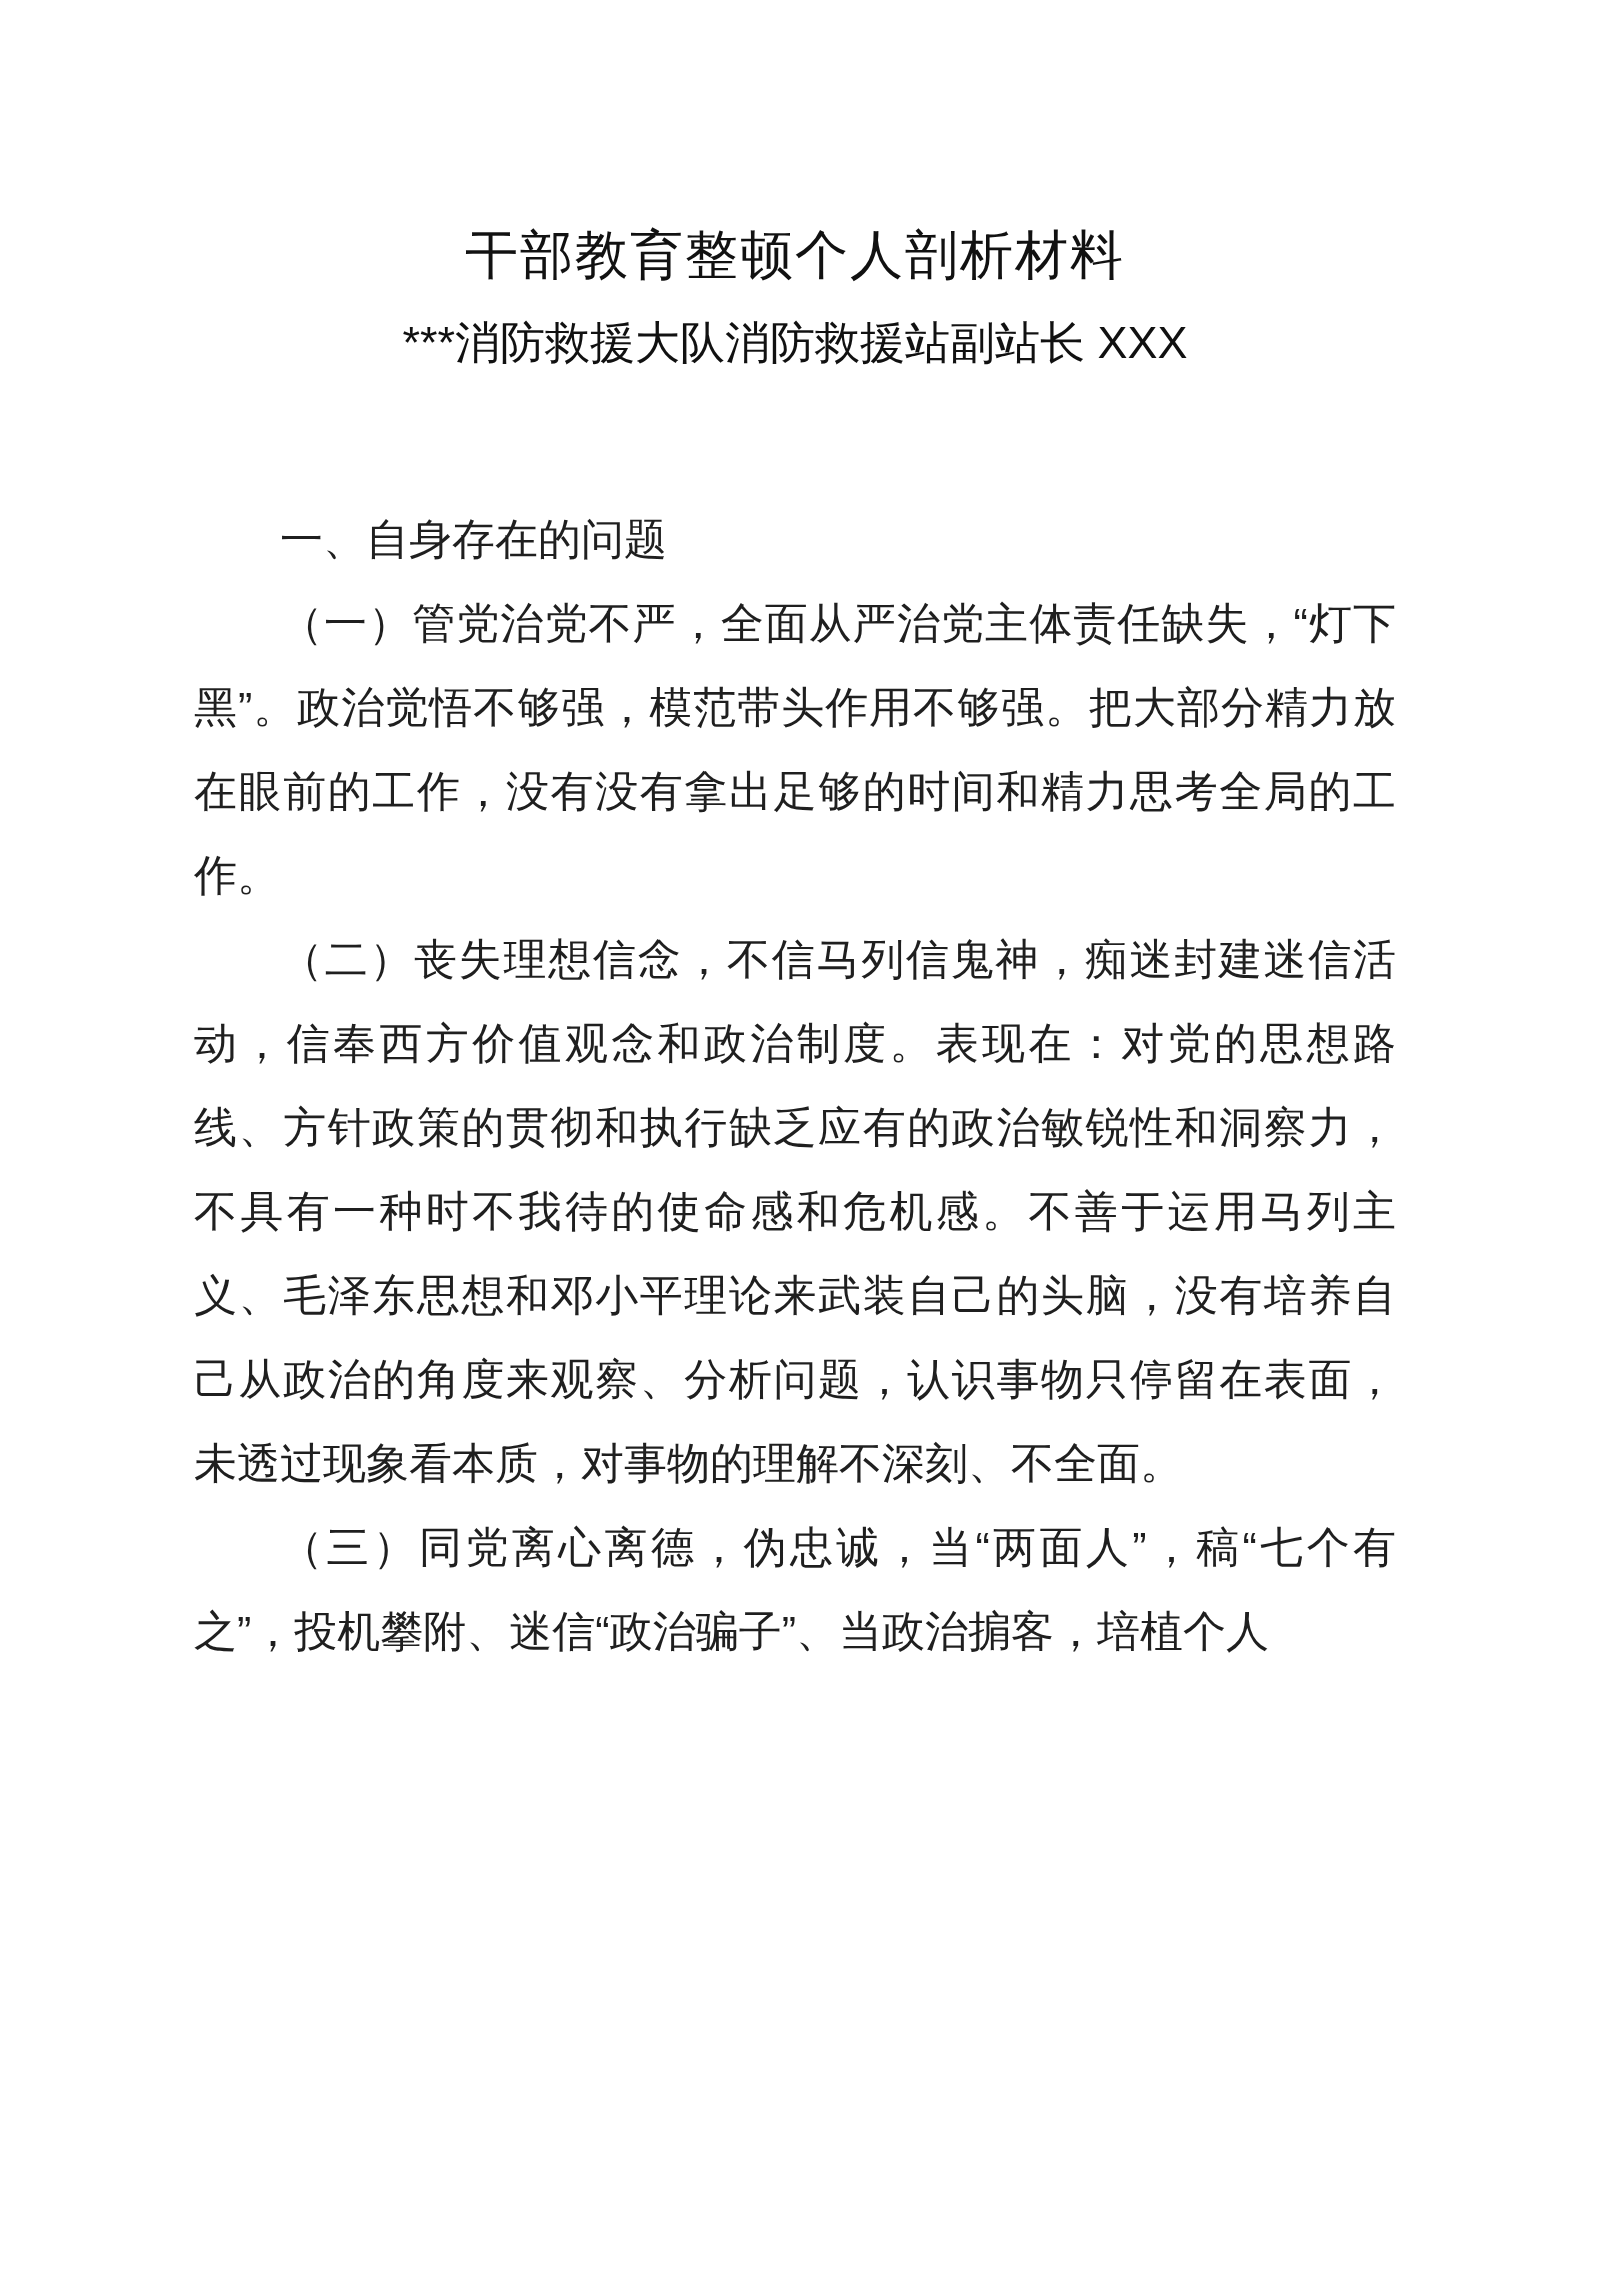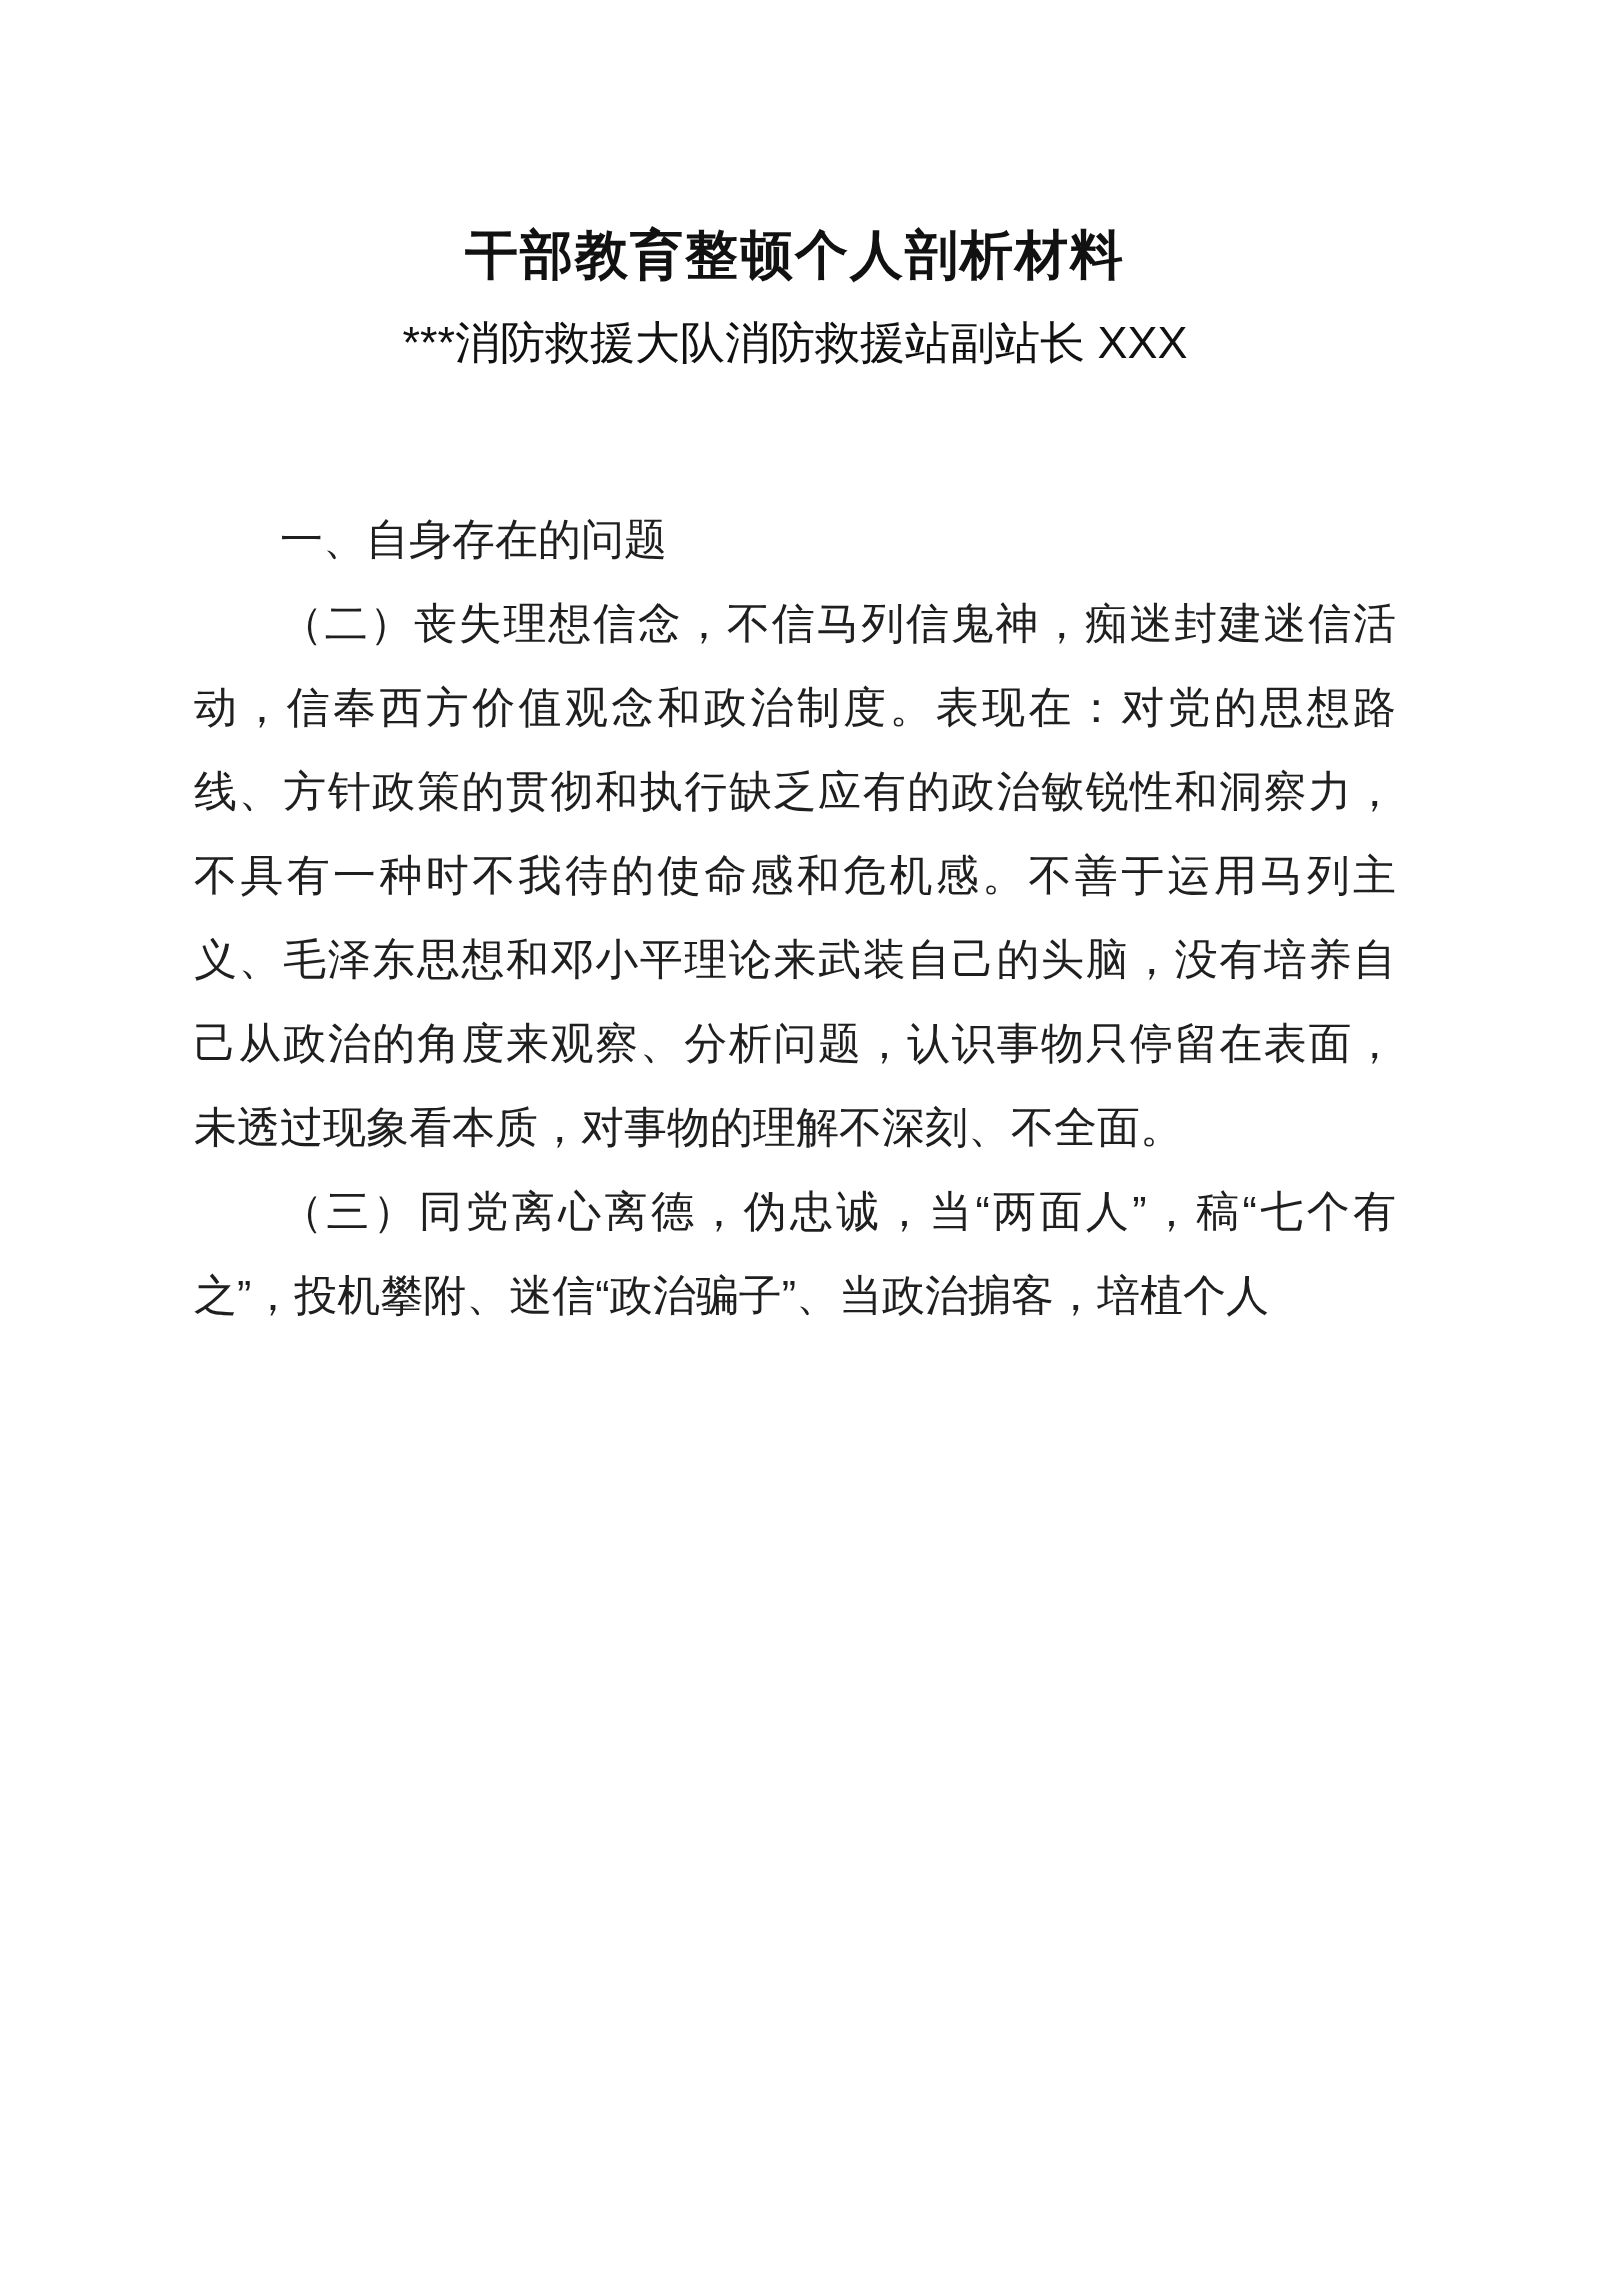--- a/index.html
+++ b/index.html
@@ -19,21 +19,21 @@
     box-sizing: border-box;
     padding-top: 222px;
   }
   .content {
     width: 1202px;
     margin-left: 194px;
   }
   .doc-title {
     text-align: center;
     font-size: 53px;
-    font-weight: 700;
+    font-weight: 400;
     line-height: 1.25;
     margin: 0;
     letter-spacing: 2px;
     color: #111111;
   }
   .doc-subtitle {
     text-align: center;
     font-size: 45px;
     font-weight: 400;
     line-height: 1.3;
@@ -59,18 +59,19 @@
 </style>
 </head>
 <body>
 
 <div class="page">
   <div class="content">
     <h1 class="doc-title">干部教育整顿个人剖析材料</h1>
     <h2 class="doc-subtitle">***消防救援大队消防救援站副站长 XXX</h2>
     <div class="doc-body">
         <p class="para heading">一、自身存在的问题</p>
+        <p class="para body">（一）管党治党不严，全面从严治党主体责任缺失，“灯下黑”。政治觉悟不够强，模范带头作用不够强。把大部分精力放在眼前的工作，没有没有拿出足够的时间和精力思考全局的工作。</p>
         <p class="para body">（二）丧失理想信念，不信马列信鬼神，痴迷封建迷信活动，信奉西方价值观念和政治制度。表现在：对党的思想路线、方针政策的贯彻和执行缺乏应有的政治敏锐性和洞察力，不具有一种时不我待的使命感和危机感。不善于运用马列主义、毛泽东思想和邓小平理论来武装自己的头脑，没有培养自己从政治的角度来观察、分析问题，认识事物只停留在表面，未透过现象看本质，对事物的理解不深刻、不全面。</p>
         <p class="para body">（三）同党离心离德，伪忠诚，当“两面人”，稿“七个有之”，投机攀附、迷信“政治骗子”、当政治掮客，培植个人</p>
       </div>
   </div>
 </div>
 
 
 </body></html>

